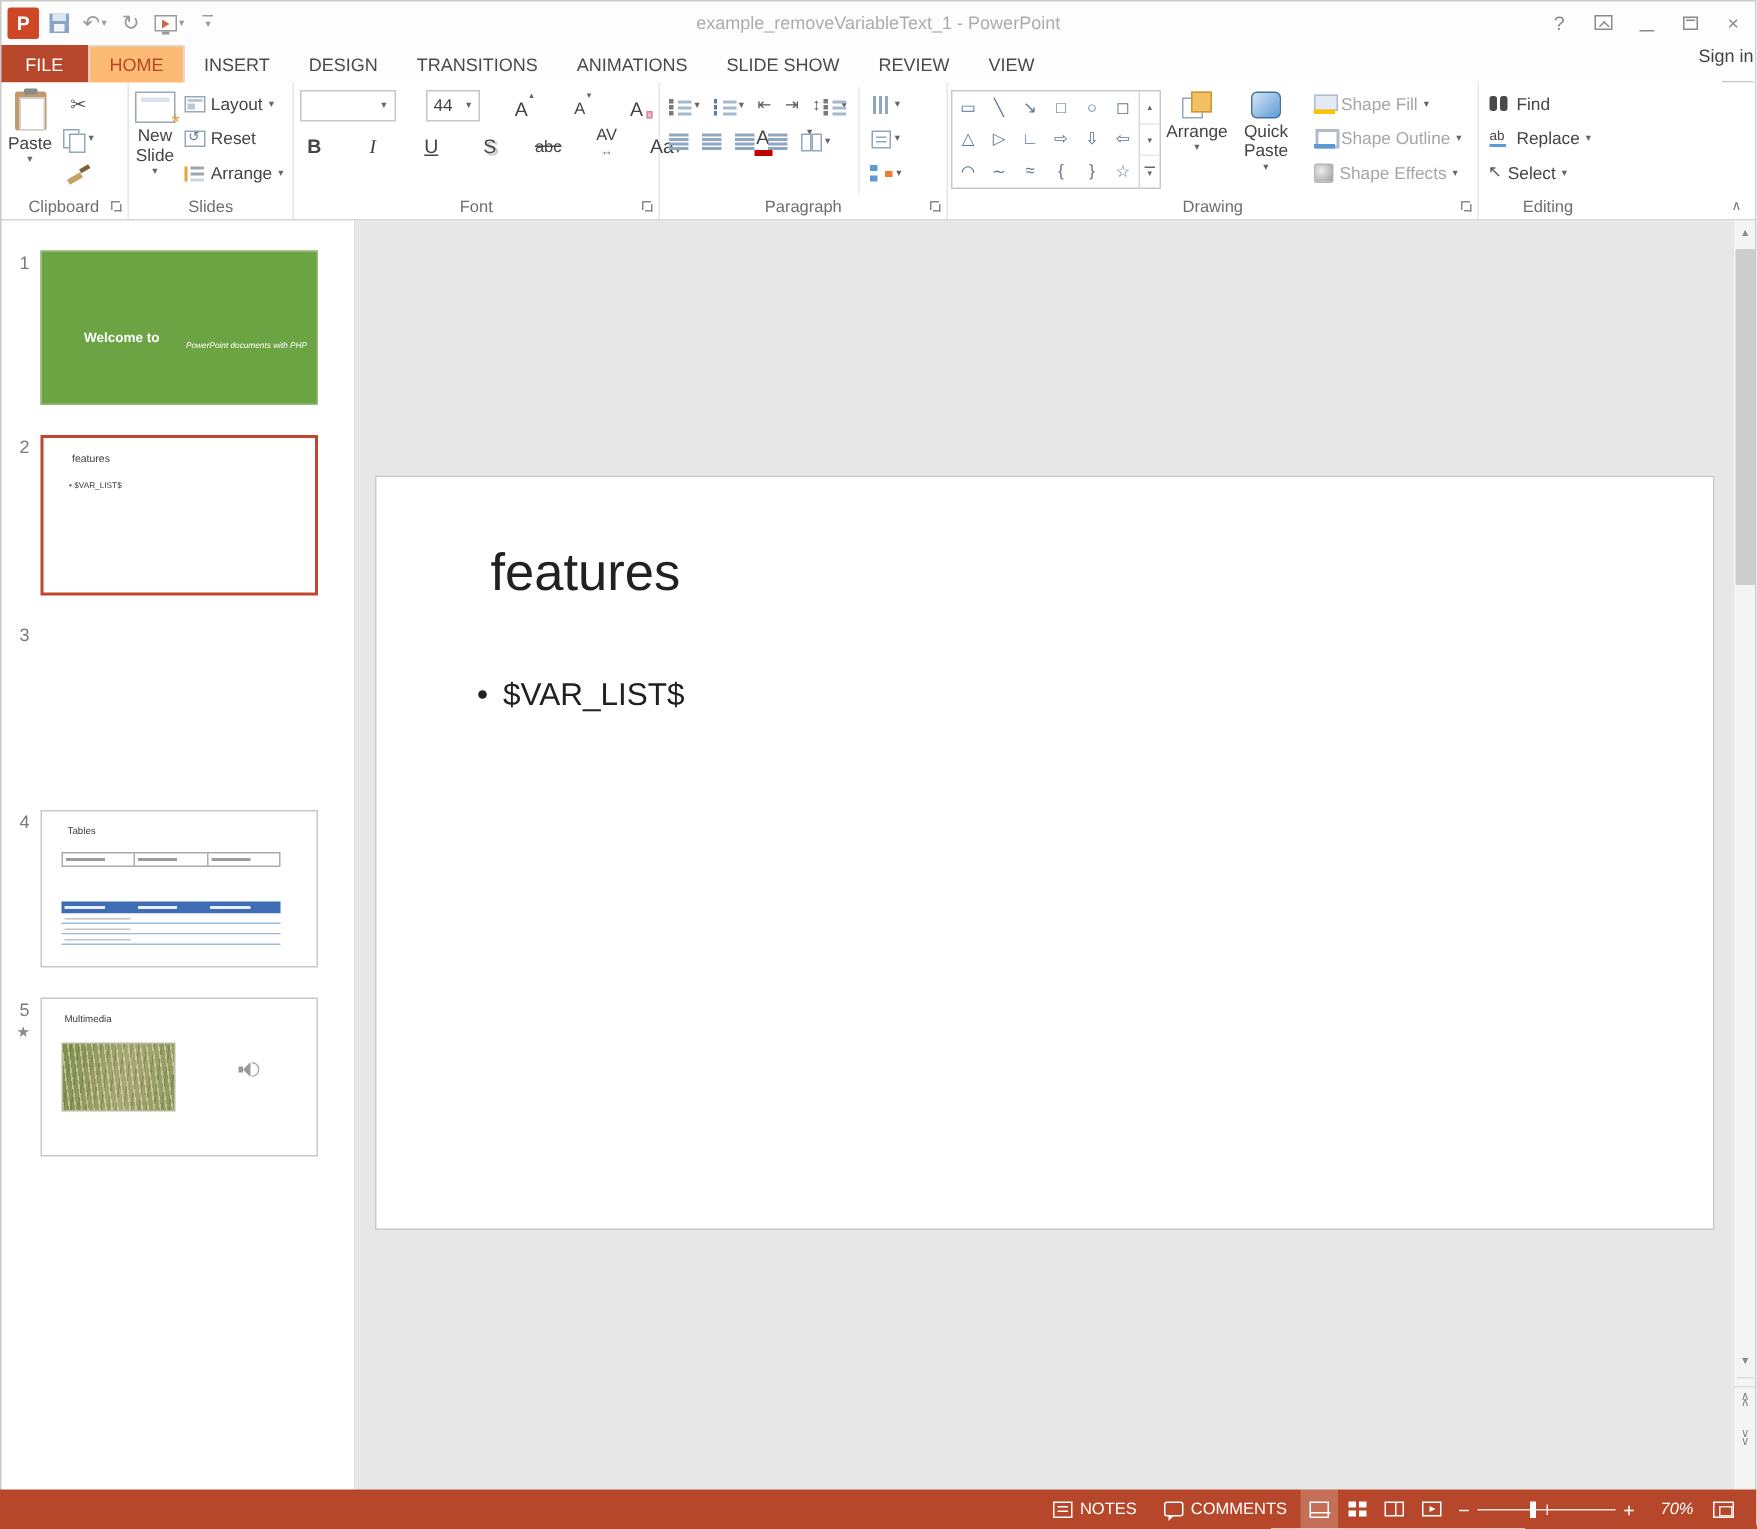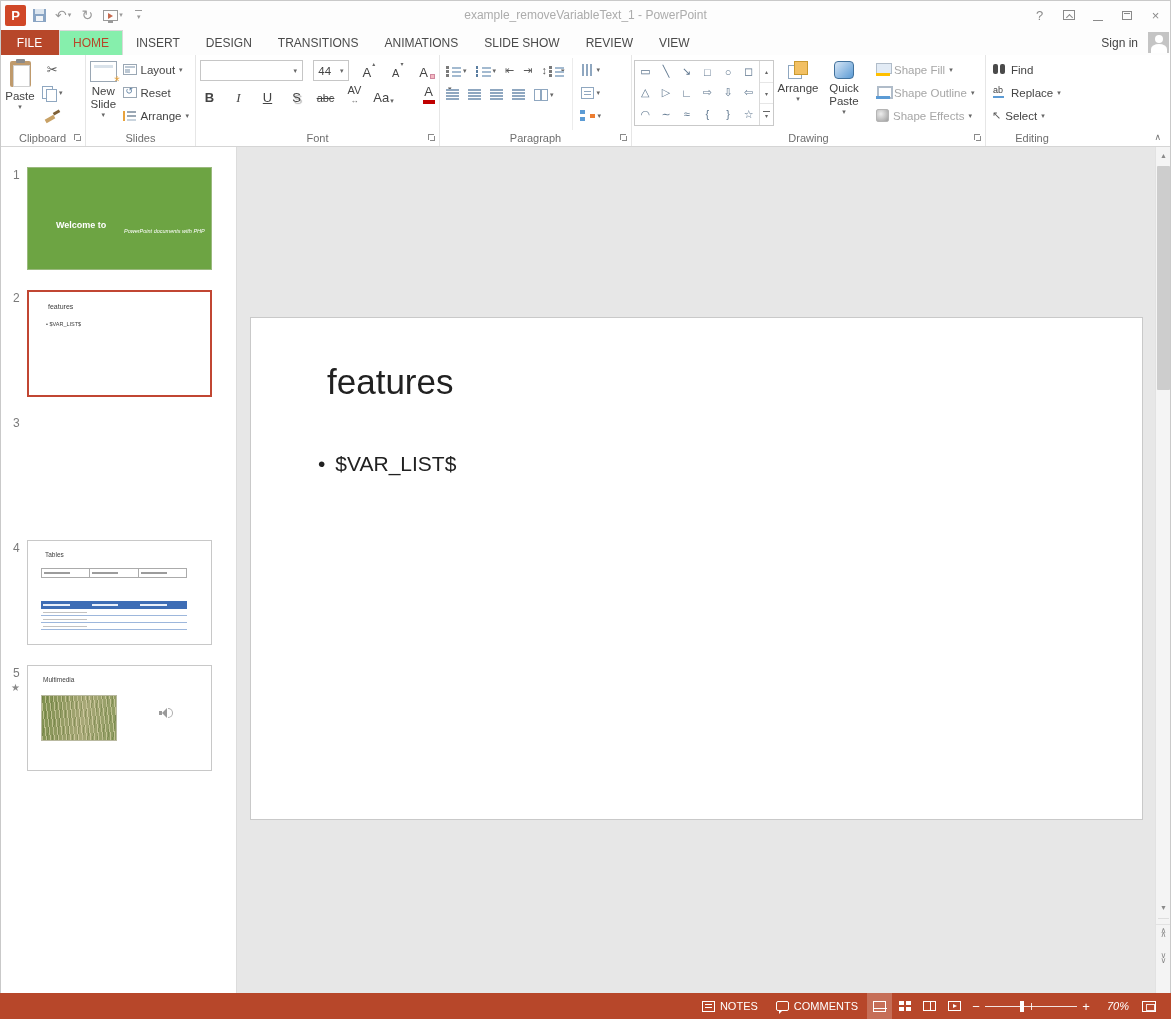--- a/index.html
+++ b/index.html
@@ -33,22 +33,22 @@
   .ic-ribopt { width:12px; height:10px; border:1px solid #8A8A8A; position:relative; }
   .ic-ribopt::after { content:""; position:absolute; left:3px; top:4px; width:4px; height:4px; border-left:1px solid #8A8A8A; border-top:1px solid #8A8A8A; transform:rotate(45deg); }
   .ic-min { width:10px; height:1px; background:#8A8A8A; align-self:flex-end; margin-bottom:8px; }
   .ic-max { width:10px; height:9px; border:1px solid #8A8A8A; position:relative; }
   .ic-max::before { content:""; position:absolute; left:1px; top:1px; right:1px; height:1px; background:#8A8A8A; }
 
   
   .tabrow { position:absolute; top:30px; left:0; width:100%; height:25px; background:#FDFDFD; display:flex; align-items:stretch; }
   .file-tab { width:59px; background:#B7472A; color:#fff; display:flex; align-items:center; justify-content:center; font-size:12px; }
   .rtab { padding:0 13px; display:flex; align-items:center; font-size:12px; color:#4A4A4A; }
-  .rtab.active { color:#B7472A; background:#86efac; border:1px solid #DADADA; border-bottom:none; position:relative; z-index:3; }
-  .tab-right { margin-left:auto; display:flex; align-items:center; gap:10px; padding-right:2px; }
+  .rtab.active { color:#B7472A; background:#fdba74; border:1px solid #DADADA; border-bottom:none; position:relative; z-index:3; }
+  .tab-right { margin-left:auto; display:flex; align-items:flex-end; gap:10px; padding-right:2px;flex-direction:column; }
   .signin { font-size:12px; color:#444; }
   .avatar { width:21px; height:21px; background:#C4C4C4; position:relative; overflow:hidden; }
   .avatar::before { content:""; position:absolute; left:6.5px; top:3px; width:8px; height:8px; border-radius:50%; background:#fff; }
   .avatar::after { content:""; position:absolute; left:2.5px; top:12px; width:16px; height:10px; border-radius:50% 50% 0 0; background:#fff; }
 
   
   .ribbon { position:absolute; top:55px; left:0; width:100%; height:92px; background:#fff; border-bottom:1px solid #D5D5D5; display:flex; z-index:2; }
   .group { position:relative; height:100%; border-right:1px solid #E6E6E6; padding:3px 2px 16px 2px; }
   .g-body { display:flex; height:72px; }
   .glabel { position:absolute; bottom:2px; left:0; right:0; text-align:center; font-size:11px; color:#6E6E6E; }
@@ -83,21 +83,21 @@
   .ic-layout::before { content:""; position:absolute; left:1px; top:1px; right:1px; height:2px; background:#BCC8D4; }
   .ic-layout::after { content:""; position:absolute; left:1px; bottom:1px; width:5px; height:4px; background:#BCC8D4; }
   .ic-reset { width:14px; height:11px; border:1px solid #9AA7B4; position:relative; }
   .ic-reset::after { content:"↺"; position:absolute; left:2px; top:-2px; font-size:9px; color:#5A7DA0; }
   .ic-section { width:14px; height:12px; position:relative; }
   .ic-section::before { content:""; position:absolute; left:4px; top:1px; width:9px; height:2px; background:#9AA7B4; box-shadow:0 4px 0 #9AA7B4, 0 8px 0 #C9D4DE; }
   .ic-section::after { content:""; position:absolute; left:0; top:1px; width:2px; height:10px; background:#E8A33D; }
 
   
   .g-font { width:244px; }
-  .frow { display:flex; align-items:flex-start; gap:10px; }
+  .frow { display:flex; align-items:flex-start; gap:20px; }
   .frow1 { margin:2px 0 4px 2px; }
   .frow2 { margin-left:2px; }
   .combo { display:flex; align-items:stretch; border:1px solid #C6C6C6; background:#fff; height:21px; }
   .combo .val { flex:1; display:flex; align-items:center; padding:0 4px; font-size:11.5px; color:#444; }
   .combo .cdd { width:14px; display:flex; align-items:center; justify-content:center; }
   .combo.name { width:116px; }
   .combo.size { width:36px; }
   .fbtn { min-width:19px; height:21px; display:flex; align-items:flex-end; justify-content:center; font-size:13px; color:#444; padding:0 2px 2px 2px; line-height:1; gap:1px; }
   .fbtn .tinytri { font-size:6px; color:#666; align-self:flex-start; margin-top:1px; }
   .b { font-weight:bold; }

